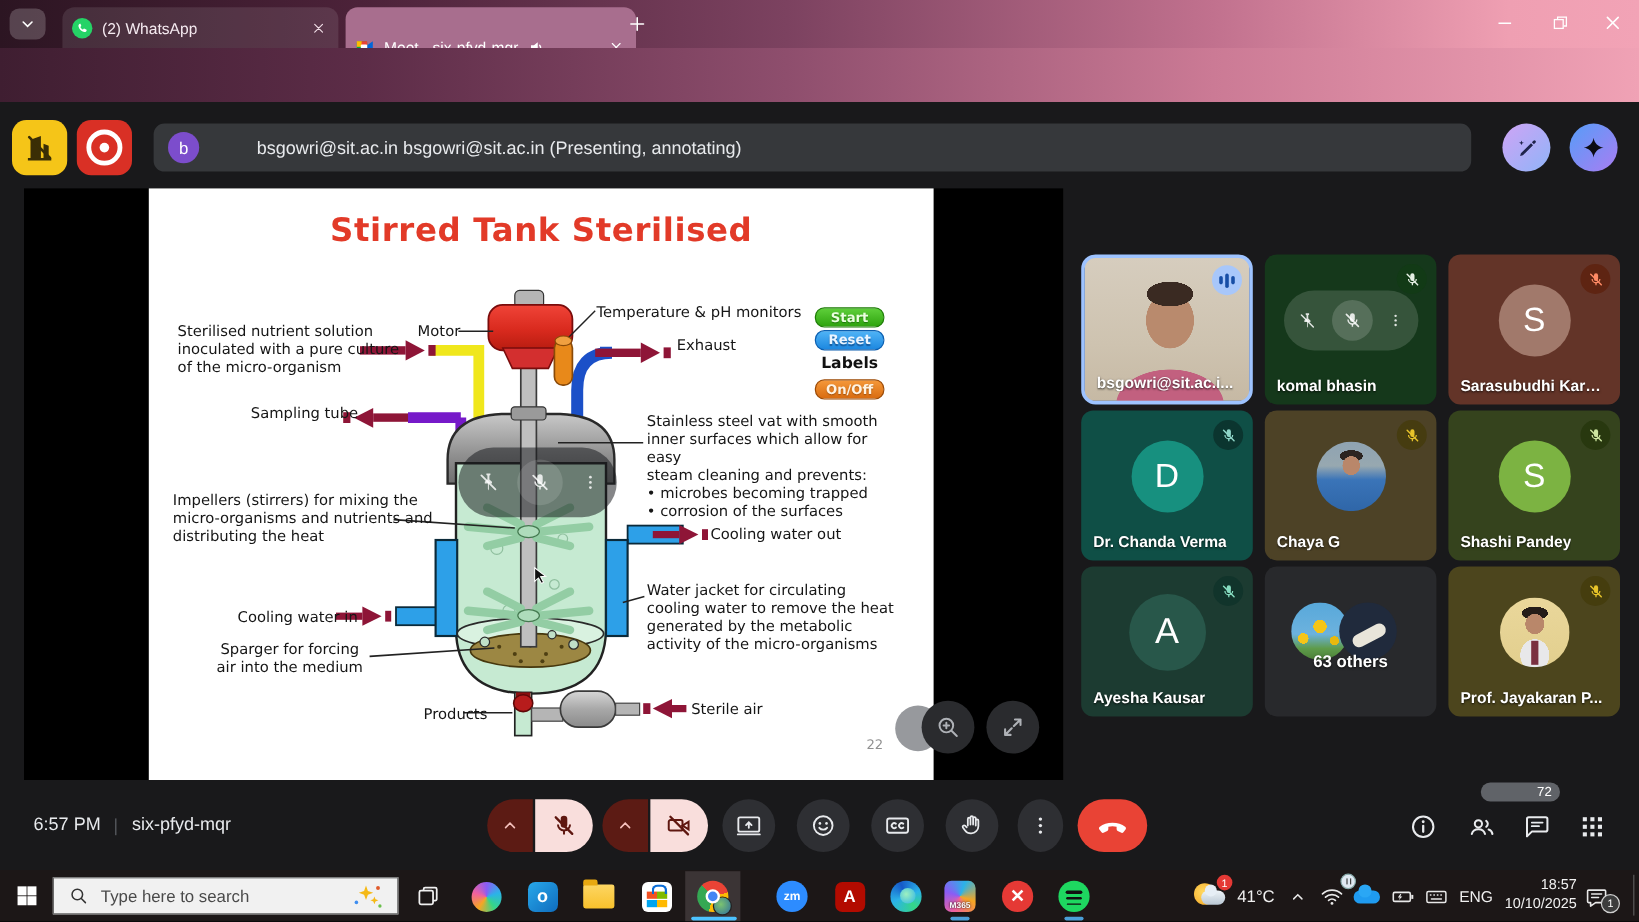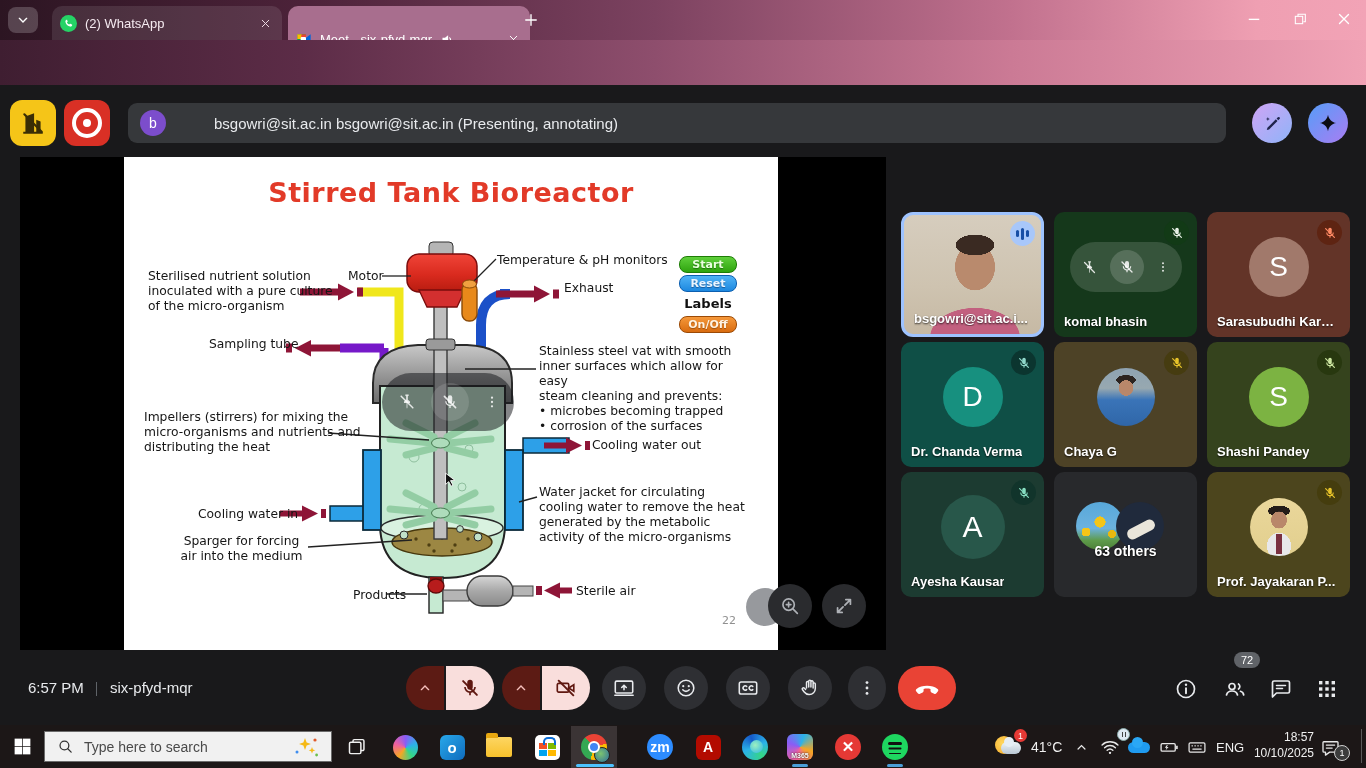--- a/index.html
+++ b/index.html
@@ -114,21 +114,21 @@
   
   .mtime{left:28px;top:679px;font-size:15px;color:#e8eaed;}
   .mdiv{left:96px;top:682px;width:1px;height:14px;background:#5f6368;}
   .mcode{left:110px;top:679px;font-size:15px;color:#e8eaed;}
   .seg{top:666px;height:44px;display:flex;align-items:center;justify-content:center;}
   .seg-ch{width:38px;background:#5c1b14;color:#f5c0bc;border-radius:22px 0 0 22px;}
   .seg-main{width:48px;background:#f9dedc;color:#5f1710;border-radius:0 22px 22px 0;}
   .cbtn{top:666px;width:44px;height:44px;border-radius:50%;background:#2e2f33;color:#e8eaed;display:flex;align-items:center;justify-content:center;}
   .endcall{left:898px;top:666px;width:58px;height:44px;border-radius:22px;background:#e94335;color:#fff;display:flex;align-items:center;justify-content:center;}
   .ricon{top:677px;width:24px;height:24px;color:#e8eaed;}
-  .pbadge{left:1234px;top:652px;width:26px;height:16px;border-radius:8px;background:#606368;color:#fff;font-size:11px;display:flex;align-items:center;justify-content:center;}
+  .pbadge{left:1234px;top:652px;width:26px;height:16px;border-radius:8px;background:#606368;color:#fff;font-size:11px;display:flex;align-items:center;justify-content:center;padding-left:40px;}
 
   
   .taskbar{left:0;top:725px;width:1366px;height:43px;background:#1c1717;}
   .tsearch{left:44px;top:731px;width:288px;height:31px;background:#f1f1f1;border:1px solid #6b6b6b;box-sizing:border-box;display:flex;align-items:center;padding:0 12px;}
   .tsearch .txt{font-size:14px;color:#4a4a4a;margin-left:10px;}
   .sparkle{margin-left:auto;position:relative;width:26px;height:22px;}
   .appico{top:733px;width:28px;height:28px;display:flex;align-items:center;justify-content:center;}
   .chromecell{left:571px;top:726px;width:46px;height:42px;background:#3b3435;}
   .runline{top:764px;height:3px;border-radius:2px;background:#4cc2ff;}
   .chromeico{width:26px;height:26px;border-radius:50%;background:conic-gradient(from -45deg,#ea4335 0 120deg,#fbbc05 120deg 240deg,#34a853 240deg 360deg);position:relative;}
@@ -136,21 +136,21 @@
   .chromebadge{position:absolute;right:-3px;bottom:-3px;width:14px;height:14px;border-radius:50%;background:radial-gradient(circle at 40% 40%,#7cc46f,#2d6e9e);border:1px solid #222;}
   .sq{border-radius:6px;display:flex;align-items:center;justify-content:center;font-weight:bold;color:#fff;}
   .outlook{width:25px;height:25px;background:linear-gradient(135deg,#28a8ea,#0f6cbd);font-size:15px;}
   .folder{position:relative;width:26px;height:20px;background:linear-gradient(#fdd663,#f8c12c);border-radius:2px;}
   .folder::before{content:"";position:absolute;left:0;top:-4px;width:12px;height:5px;background:#e8a810;border-radius:2px 2px 0 0;}
   .store{width:25px;height:25px;background:#fff;border-radius:5px;position:relative;}
   .store::before{content:"";position:absolute;left:4px;top:8px;width:17px;height:13px;background:
       linear-gradient(90deg,#f25022 0 48%,transparent 48% 52%,#7fba00 52%) top/17px 6px no-repeat,
       linear-gradient(90deg,#00a4ef 0 48%,transparent 48% 52%,#ffb900 52%) bottom/17px 6px no-repeat;}
   .store::after{content:"";position:absolute;left:8px;top:2px;width:9px;height:6px;border:2px solid #0a6cd6;border-bottom:none;border-radius:5px 5px 0 0;}
-  .zoomico{width:26px;height:26px;border-radius:50%;background:#2d8cff;color:#fff;font-size:14px;font-weight:bold;display:flex;align-items:center;justify-content:center;}
+  .zoomico{width:26px;height:26px;border-radius:50%;background:#2d8cff;color:#fff;font-size:10px;font-weight:bold;display:flex;align-items:center;justify-content:center;}
   .acro{width:25px;height:25px;border-radius:6px;background:#b30b00;color:#fff;font-size:14px;font-weight:bold;display:flex;align-items:center;justify-content:center;}
   .edge{width:26px;height:26px;border-radius:50%;background:conic-gradient(from 140deg,#35d687,#2bb3e8 30%,#1559c9 55%,#2bb3e8 80%,#35d687);position:relative;}
   .edge::after{content:"";position:absolute;left:8px;top:6px;width:13px;height:13px;border-radius:50%;background:radial-gradient(circle at 40% 40%,#9ef0c0,#2bb3e8);}
   .m365{width:26px;height:26px;border-radius:6px;background:conic-gradient(from 200deg,#f0619e,#8a5cf5,#2bb3e8,#f5a623,#f0619e);position:relative;display:flex;align-items:flex-end;justify-content:center;}
   .m365 span{font-size:7px;font-weight:bold;color:#fff;text-shadow:0 0 2px #000;padding-bottom:1px;}
   .redx{width:26px;height:26px;border-radius:50%;background:#e53935;color:#fff;font-size:15px;font-weight:bold;display:flex;align-items:center;justify-content:center;}
   .spotify{width:26px;height:26px;border-radius:50%;background:#1ed760;position:relative;}
   .spotify::before{content:"";position:absolute;left:6px;top:8px;width:14px;height:3px;border-radius:3px;background:#111;box-shadow:0 5px 0 -0.5px #111,0 10px 0 -1px #111;}
   .copilot{width:25px;height:25px;border-radius:50%;background:conic-gradient(from 0deg,#8a5cf5,#2bb3e8,#35d687,#f5a623,#f0619e,#8a5cf5);}
   .weather{left:993px;top:732px;width:30px;height:28px;position:absolute;}
@@ -481,21 +481,21 @@
     </div>
   <div class="abs roundbtn gem">
       <svg width="22" height="22">
         <use href="#s-gem"></use>
       </svg>
     </div>
 
   <div class="abs present-black"></div>
 
   <div class="abs slide">
-    <div class="abs slide-title">Stirred Tank Bioreactor</div>
+    <div class="abs slide-title">Stirred Tank Sterilised</div>
 
     <svg class="abs" style="left:0;top:0" width="654" height="493" viewBox="0 0 654 493">
       <defs>
         <linearGradient id="gdome" x1="0" y1="0" x2="0" y2="1">
             <stop offset="0" stop-color="#c8c8c8"></stop>
             <stop offset=".6" stop-color="#8f8f8f"></stop>
             <stop offset="1" stop-color="#6f6f6f"></stop>
           </linearGradient>
         <linearGradient id="gmotor" x1="0" y1="0" x2="0" y2="1">
             <stop offset="0" stop-color="#f04438"></stop>

